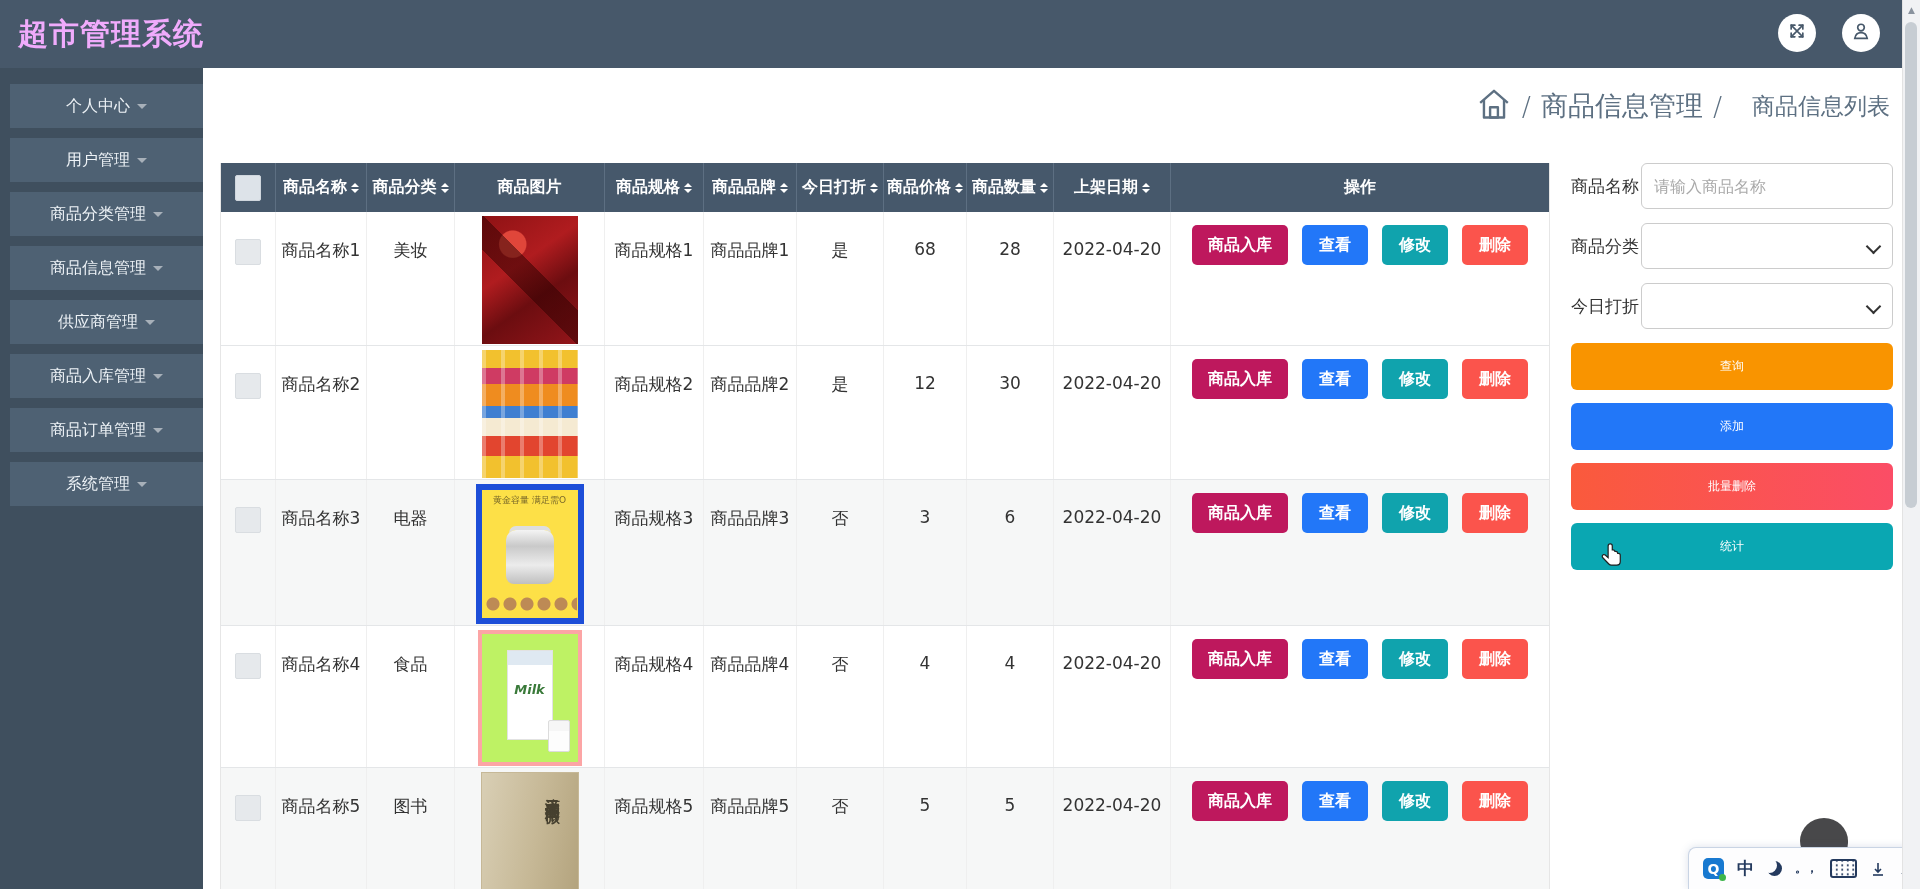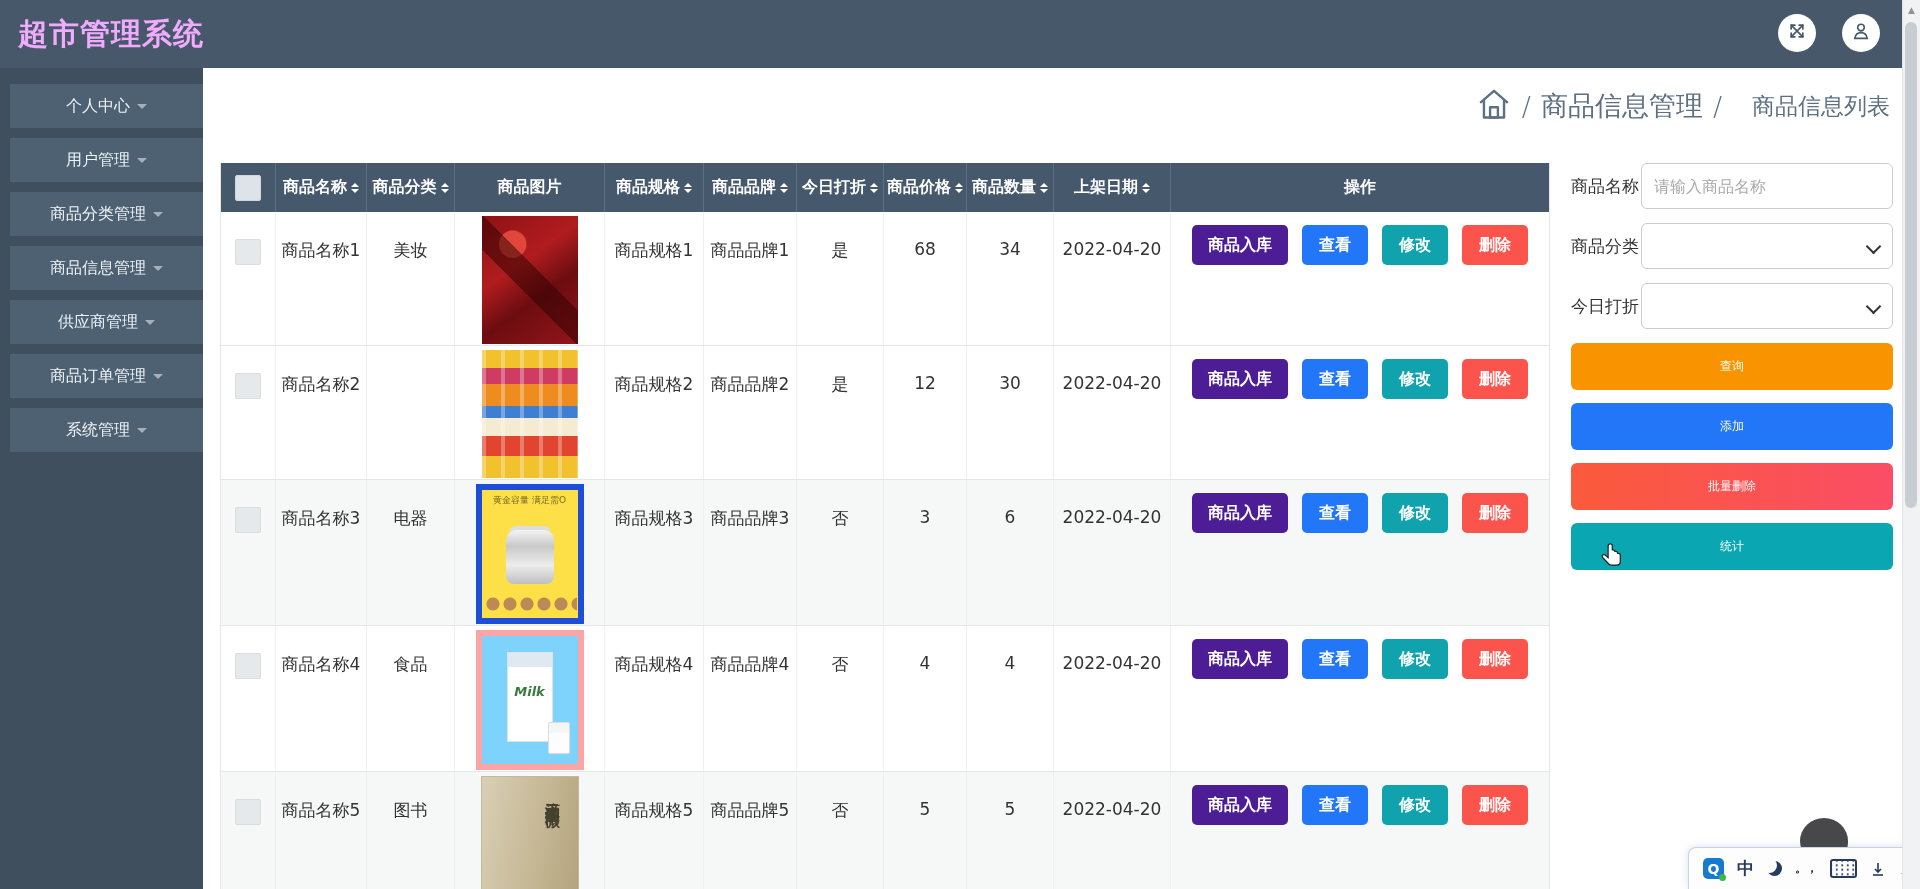--- a/index.html
+++ b/index.html
@@ -43,41 +43,41 @@
   tbody tr{background:#fff;}
   tbody tr:nth-child(2n+3){background:#f6f7f7;}
   table{border-left:1px solid #e6e6e6;border-right:1px solid #e6e6e6;}
   .cb{width:24px;height:24px;background:#e6e9ec;border:1px solid #d9dde1;border-radius:2px;margin:0 auto;cursor:pointer;}
   thead .cb{background:#dde3e9;border-color:#cfd6dd;}
   td.img-cell{padding-top:4px;}
   td.actions-cell{padding-top:13px;}
   .actions-group{display:flex;justify-content:center;gap:14px;}
   .act-btn{height:40px;border:none;border-radius:5px;color:#fff;font-size:16px;font-weight:bold;
     font-family:inherit;cursor:pointer;padding:0 17px;}
-  .act-stock{background:#4c1d95;padding:0 16px;}
+  .act-stock{background:#be185d;padding:0 16px;}
   .act-view{background:#2277f8;}
   .act-edit{background:#10a3ad;}
   .act-del{background:#fb544c;}
   
   .prod-img{width:96px;height:128px;margin:0 auto;position:relative;overflow:hidden;}
   .img-caption{position:absolute;left:0;top:4px;width:100%;text-align:center;font-size:9px;color:#7b6a2a;}
   [data-img="cosmetics-red"]{background:
     linear-gradient(45deg,transparent 42%,rgba(45,0,0,.5) 42% 58%,transparent 58%),
     radial-gradient(circle at 32% 22%,#e0463a 0 11%,transparent 12%),
     linear-gradient(145deg,#8e1214 0%,#b01c1f 38%,#6c0d10 62%,#93151a 100%);}
   [data-img="snacks-collage"]{background:
     repeating-linear-gradient(90deg,rgba(255,255,255,.3) 0 4px,transparent 4px 19px),
     repeating-linear-gradient(0deg,#f2c12e 0 22px,#e2452f 22px 42px,#f5ead2 42px 60px,#3f7fd1 60px 72px,#ef8c1f 72px 94px,#cf3b63 94px 110px,#f2c12e 110px 128px);}
   [data-img="rice-cooker"]{background:#fde047;border:6px solid #1d4ed8;}
   [data-img="rice-cooker"]::before{content:"";position:absolute;left:24px;top:40px;width:48px;height:54px;
     background:linear-gradient(180deg,#f4f4f4,#c9c9c9 30%,#ececec 65%,#bfbfbf);border-radius:10px 10px 8px 8px;
     box-shadow:0 -7px 0 -3px #dedede;}
   [data-img="rice-cooker"]::after{content:"";position:absolute;left:3px;bottom:5px;width:92px;height:18px;
     background:radial-gradient(circle at 8px 9px,#bd8a55 0 6px,transparent 7px);background-size:17px 18px;background-repeat:repeat-x;}
-  [data-img="milk-carton"]{background:#7dd3fc;border:6px solid #fca5a5;}
+  [data-img="milk-carton"]{background:#bef264;border:4px solid #fca5a5;}
   [data-img="milk-carton"]::before{content:"";position:absolute;left:25px;top:16px;width:44px;height:88px;
     background:linear-gradient(#dfe9f2 0 16%,#ffffff 16%);border:1px solid #e2e2e2;}
   [data-img="milk-carton"]::after{content:"";position:absolute;right:8px;bottom:10px;width:20px;height:30px;
     background:linear-gradient(#f6f6f6 0 35%,#fdfdfd 35%);border:1px solid #dcdcdc;border-radius:2px;}
   [data-img="milk-carton"] .img-caption{top:48px;font-size:13px;font-weight:bold;font-style:italic;color:#3a7a3a;z-index:2;}
   [data-img="book"]{background:linear-gradient(100deg,#d9cfb5,#c6b896 55%,#b3a37d);border:1px solid #c6b897;}
   [data-img="book"] .img-caption{left:auto;right:16px;top:12px;width:auto;writing-mode:vertical-rl;
     font-size:15px;font-weight:bold;color:#46402f;font-family:"DejaVu Serif","Liberation Serif",serif;letter-spacing:3px;}
   
   .panel{position:absolute;left:1571px;top:163px;width:322px;}
@@ -162,20 +162,24 @@
   <div class="side-item">
     <span>商品信息管理</span>
     <span class="caret"></span>
   </div>
 
   <div class="side-item">
     <span>供应商管理</span>
     <span class="caret"></span>
   </div>
 
+  <div class="side-item">
+    <span>商品入库管理</span>
+    <span class="caret"></span>
+  </div>
 
   <div class="side-item">
     <span>商品订单管理</span>
     <span class="caret"></span>
   </div>
 
   <div class="side-item">
     <span>系统管理</span>
     <span class="caret"></span>
   </div>
@@ -233,21 +237,21 @@
     <td>美妆</td>
     <td class="img-cell">
       <div class="prod-img" data-img="cosmetics-red">
         <span class="img-caption"></span>
       </div>
     </td>
     <td>商品规格1</td>
     <td>商品品牌1</td>
     <td>是</td>
     <td>68</td>
-    <td>34</td>
+    <td>28</td>
     <td>2022-04-20</td>
     <td class="actions-cell">
       <div class="actions-group">
         <button class="act-btn act-stock">商品入库</button>
         <button class="act-btn act-view">查看</button>
         <button class="act-btn act-edit">修改</button>
         <button class="act-btn act-del">删除</button>
       </div>
     </td>
   </tr>

